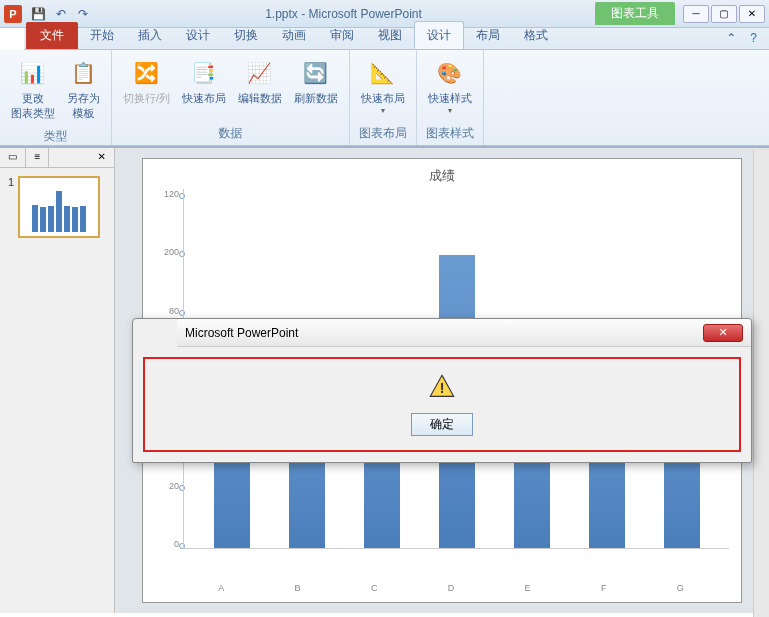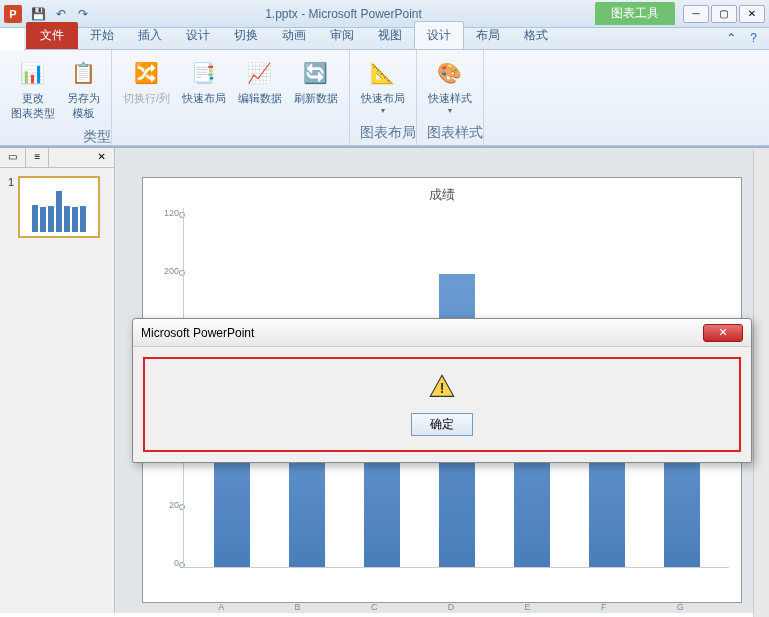--- a/index.html
+++ b/index.html
@@ -17,51 +17,51 @@
 .tabs { height: 22px; background: linear-gradient(#e8eff7,#dfeaf5); display: flex; align-items: flex-end; font-size: 12px; border-bottom: 1px solid #b0c4de; margin-left: 24px; }
 .tabs .file-tab { background: #c0392b; color: #fff; padding: 5px 14px; border-radius: 2px 2px 0 0; margin-left: 2px; cursor: pointer; }
 .tabs .tab { padding: 5px 12px; color: #3b5e8c; cursor: pointer; }
 .tabs .tab.active { background: #f4f8fc; border: 1px solid #b0c4de; border-bottom: none; border-radius: 3px 3px 0 0; }
 .tabs .help { margin-left: auto; display: flex; gap: 6px; margin-right: 8px; color: #3b5e8c; }
 .tabs .help span { cursor: pointer; padding: 4px; }
 
 .ribbon { height: 96px; background: linear-gradient(#f4f8fc,#e6eef8); border-bottom: 1px solid #b0c4de; display: flex; }
 .ribbon-group { border-right: 1px solid #c8d6e5; display: flex; flex-direction: column; }
 .ribbon-group .items { flex: 1; display: flex; align-items: flex-start; padding: 4px 6px; gap: 2px; }
-.ribbon-group .label { text-align: right; font-size: 14px; color: #5a7a9a; padding-bottom: 3px; }
+.ribbon-group .label { text-align: center; font-size: 12px; color: #5a7a9a; padding-bottom: 3px; }
 .ribbon-btn { display: flex; flex-direction: column; align-items: center; padding: 2px 4px; font-size: 11px; color: #3b5e8c; cursor: pointer; border: 1px solid transparent; border-radius: 3px; }
 .ribbon-btn.disabled { color: #aaa; }
 .ribbon-btn .icon { width: 32px; height: 32px; display: flex; align-items: center; justify-content: center; font-size: 20px; margin-bottom: 2px; }
 .ribbon-btn .dropdown-arrow { font-size: 8px; color: #666; }
 
 .workspace { display: flex; height: calc(617px - 28px - 26px - 96px); background: #e0e5ea; border-top: 2px solid #a0b5ca; }
 .slide-panel { width: 115px; background: #f0f0f0; border-right: 1px solid #c0c0c0; }
 .slide-panel .panel-tabs { display: flex; height: 20px; border-bottom: 1px solid #c0c0c0; font-size: 10px; }
 .slide-panel .panel-tabs span { padding: 3px 8px; border-right: 1px solid #c0c0c0; cursor: pointer; }
 .slide-panel .panel-tabs .close { margin-left: auto; border: none; }
 .thumb { margin: 8px 8px; display: flex; }
 .thumb .num { font-size: 11px; margin-right: 4px; color: #333; }
 .thumb .slide { width: 82px; height: 62px; background: #fff; border: 2px solid #d4a84b; padding: 4px; }
 .thumb .mini-bars { display: flex; align-items: flex-end; gap: 2px; height: 100%; justify-content: center; }
 .thumb .mini-bars span { width: 6px; background: #4a7ebb; }
 
-.slide-area { flex: 1; display: flex; justify-content: center; padding: 10px 4px; overflow: hidden; margin-top: 19px; }
+.slide-area { flex: 1; display: flex; justify-content: center; padding: 10px 4px; overflow: hidden; }
 .slide { width: 600px; background: #fff; border: 1px solid #999; position: relative; padding: 8px 12px; }
 .chart-title { text-align: center; font-size: 13px; color: #555; margin-bottom: 4px; }
 .chart { position: relative; height: 390px; display: flex; }
 .y-axis { width: 28px; display: flex; flex-direction: column; justify-content: space-between; font-size: 9px; color: #888; text-align: right; padding-right: 4px; height: 360px; }
 .y-axis div { position: relative; }
 .y-axis div::after { content: ''; position: absolute; right: -6px; top: 4px; width: 4px; height: 4px; border-radius: 50%; background: #fff; border: 1px solid #7aa0c8; }
 .plot { flex: 1; position: relative; height: 360px; border-left: 1px solid #ccc; border-bottom: 1px solid #ccc; }
 .bars { position: absolute; bottom: 0; left: 0; right: 0; display: flex; justify-content: space-around; align-items: flex-end; height: 100%; padding: 0 10px; }
 .bar { width: 36px; background: linear-gradient(#6a9bd1,#4a7ebb); }
 .x-labels { display: flex; justify-content: space-around; font-size: 9px; color: #888; padding: 4px 10px 0 28px; }
 
 .dialog { position: absolute; left: 132px; top: 318px; width: 620px; background: #f0f0f0; border: 1px solid #888; box-shadow: 3px 3px 10px rgba(0,0,0,0.3); border-radius: 4px 4px 2px 2px; }
-.dialog-title { height: 28px; background: linear-gradient(#fdfdfd,#e8e8e8); display: flex; align-items: center; padding: 0 8px; font-size: 12px; border-radius: 4px 4px 0 0; border-bottom: 1px solid #ccc; }
+.dialog-title { height: 28px; background: linear-gradient(#fdfdfd,#e8e8e8); display: flex; align-items: center; padding: 0 8px; font-size: 12px; border-radius: 4px 4px 0 0; border-bottom: 1px solid #ccc; margin-left: 44px; }
 .dialog-title .close-btn { margin-left: auto; background: linear-gradient(#e57373,#c62828); color: #fff; width: 40px; height: 18px; border-radius: 3px; display: flex; align-items: center; justify-content: center; font-size: 11px; cursor: pointer; border: 1px solid #a01818; }
 .dialog-body { border: 2px solid #d22; margin: 10px; padding: 14px 10px; display: flex; flex-direction: column; align-items: center; }
 .dialog-msg { display: flex; align-items: center; gap: 16px; font-size: 12px; color: #333; }
 .dialog-msg .warn-icon { width: 28px; height: 28px; }
 .dialog-ok { margin-top: 12px; padding: 2px 18px; font-size: 12px; border: 1px solid #7a9ac0; background: linear-gradient(#f4f8fc,#dce8f4); cursor: pointer; }
 
 .scroll-v { position: absolute; right: 0; top: 150px; bottom: 0; width: 16px; background: #e8e8e8; border-left: 1px solid #ccc; }
 </style>
 </head>
 <body>
@@ -128,20 +128,21 @@
         </div>
         <div class="ribbon-btn">
           <div class="icon">📈</div>
           <div>编辑数据</div>
         </div>
         <div class="ribbon-btn">
           <div class="icon">🔄</div>
           <div>刷新数据</div>
         </div>
       </div>
+      <div class="label">数据</div>
     </div>
     <div class="ribbon-group">
       <div class="items">
         <div class="ribbon-btn">
           <div class="icon">📐</div>
           <div>快速布局</div>
           <div class="dropdown-arrow">▾</div>
         </div>
       </div>
       <div class="label">图表布局</div>

